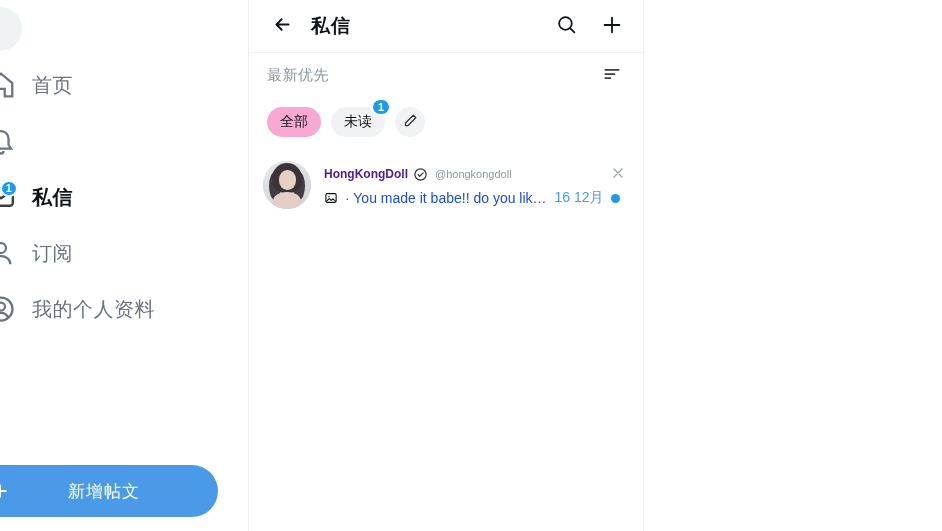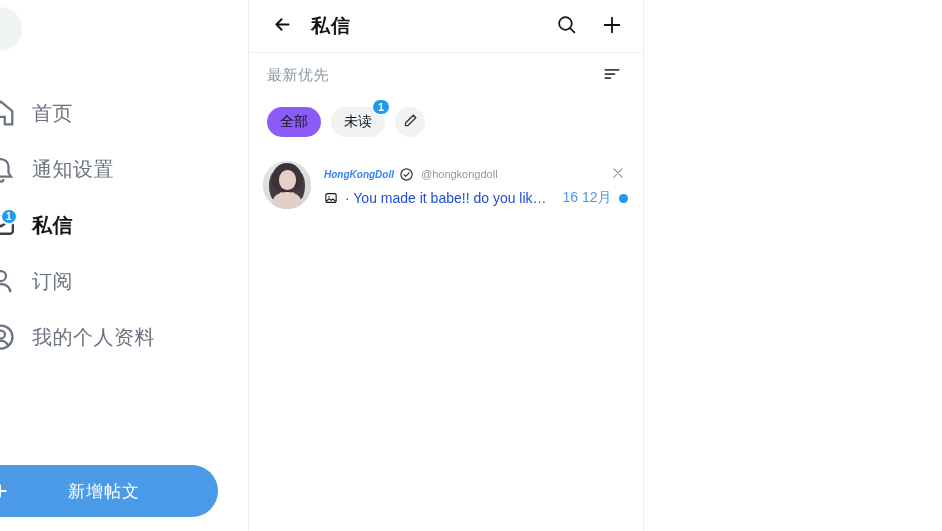--- a/index.html
+++ b/index.html
@@ -19,21 +19,21 @@
     background: #fff;
     flex: 0 0 249px;
   }
   .side-avatar {
     position: absolute;
     left: -22px; top: 7px;
     width: 44px; height: 44px;
     border-radius: 50%;
     background: #eff3f4;
   }
-  .nav-list { position: absolute; left: 0; top: 85px; width: 249px; }
+  .nav-list { position: absolute; left: 0; top: 57px; width: 249px; }
   .nav-item {
     position: relative;
     display: flex; align-items: center;
     height: 56px;
     padding-left: 0;
     cursor: pointer;
   }
   .nav-icon-wrap {
     position: relative;
     width: 30px; height: 30px;
@@ -145,21 +145,21 @@
     padding: 0 13px;
     font-size: 14px;
     color: #0f1419;
     background: #f0f2f4;
     cursor: pointer;
     position: relative;
     border: none;
     font-family: inherit;
     white-space: nowrap;
   }
-  .chip.active { background: #8b5cf6; }
+  .chip.active { background: #f9a8d4; }
   .chip-badge {
     position: absolute;
     right: -6px; top: -9px;
     min-width: 18px; height: 18px;
     border-radius: 9px;
     background: #1d9bf0;
     color: #fff;
     font-size: 11px;
     font-weight: bold;
     display: flex; align-items: center; justify-content: center;
@@ -225,23 +225,22 @@
   .avatar .av-body {
     position: absolute;
     left: 10px; bottom: -3px;
     width: 28px; height: 20px;
     border-radius: 46% 46% 10% 10%;
     background: #e3cfc6;
   }
   .conv-body { flex: 1; margin-left: 13px; min-width: 0; padding-top: 2px; }
   .conv-line1 { display: flex; align-items: center; }
   .conv-name {
-    font-size: 10px; font-weight: bold; color: #3b82f6;
+    font-size: 12px; font-weight: bold; color: #4c1d95;
     white-space: nowrap;
-    font-style: italic;
   }
   .verified { margin-left: 5px; display: flex; align-items: center; }
   .conv-handle {
     margin-left: 7px;
     font-size: 11px; color: #8b98a5;
     white-space: nowrap; overflow: hidden; text-overflow: ellipsis;
   }
   .conv-close {
     margin-left: auto;
     width: 22px; height: 22px;
@@ -257,21 +256,21 @@
   .conv-preview {
     font-size: 14px;
     color: #1d4ed8;
     white-space: nowrap;
     overflow: hidden;
     text-overflow: ellipsis;
     max-width: 212px;
     flex: 0 1 auto;
   }
   .conv-date {
-    margin-left: 16px;
+    margin-left: 8px;
     font-size: 14px;
     color: #4a9ae8;
     white-space: nowrap;
     flex: 0 0 auto;
   }
   .unread-dot {
     margin-left: 7px;
     width: 9px; height: 9px;
     border-radius: 50%;
     background: #1d9bf0;
@@ -301,21 +300,20 @@
         <span class="nav-label">首页</span>
       </div>
 
       <div class="nav-item">
         <span class="nav-icon-wrap">
           <svg width="30" height="30" viewBox="0 0 24 24" fill="none" stroke="#6b7280" stroke-width="1.8">
             <path d="M18 15V10a6 6 0 1 0-12 0v5l-2 3h16l-2-3z"></path>
             <path d="M10 20a2 2 0 0 0 4 0"></path>
           </svg>
         </span>
-        <span class="nav-label">通知设置</span>
       </div>
 
       <div class="nav-item active">
         <span class="nav-icon-wrap">
           <span class="nav-badge">1</span>
           <svg width="30" height="30" viewBox="0 0 24 24" fill="none" stroke="#3a3f45" stroke-width="1.9">
             <rect x="2.5" y="5" width="19" height="14" rx="2.5"></rect>
             <path d="M3 7l9 6 9-6"></path>
           </svg>
         </span>

